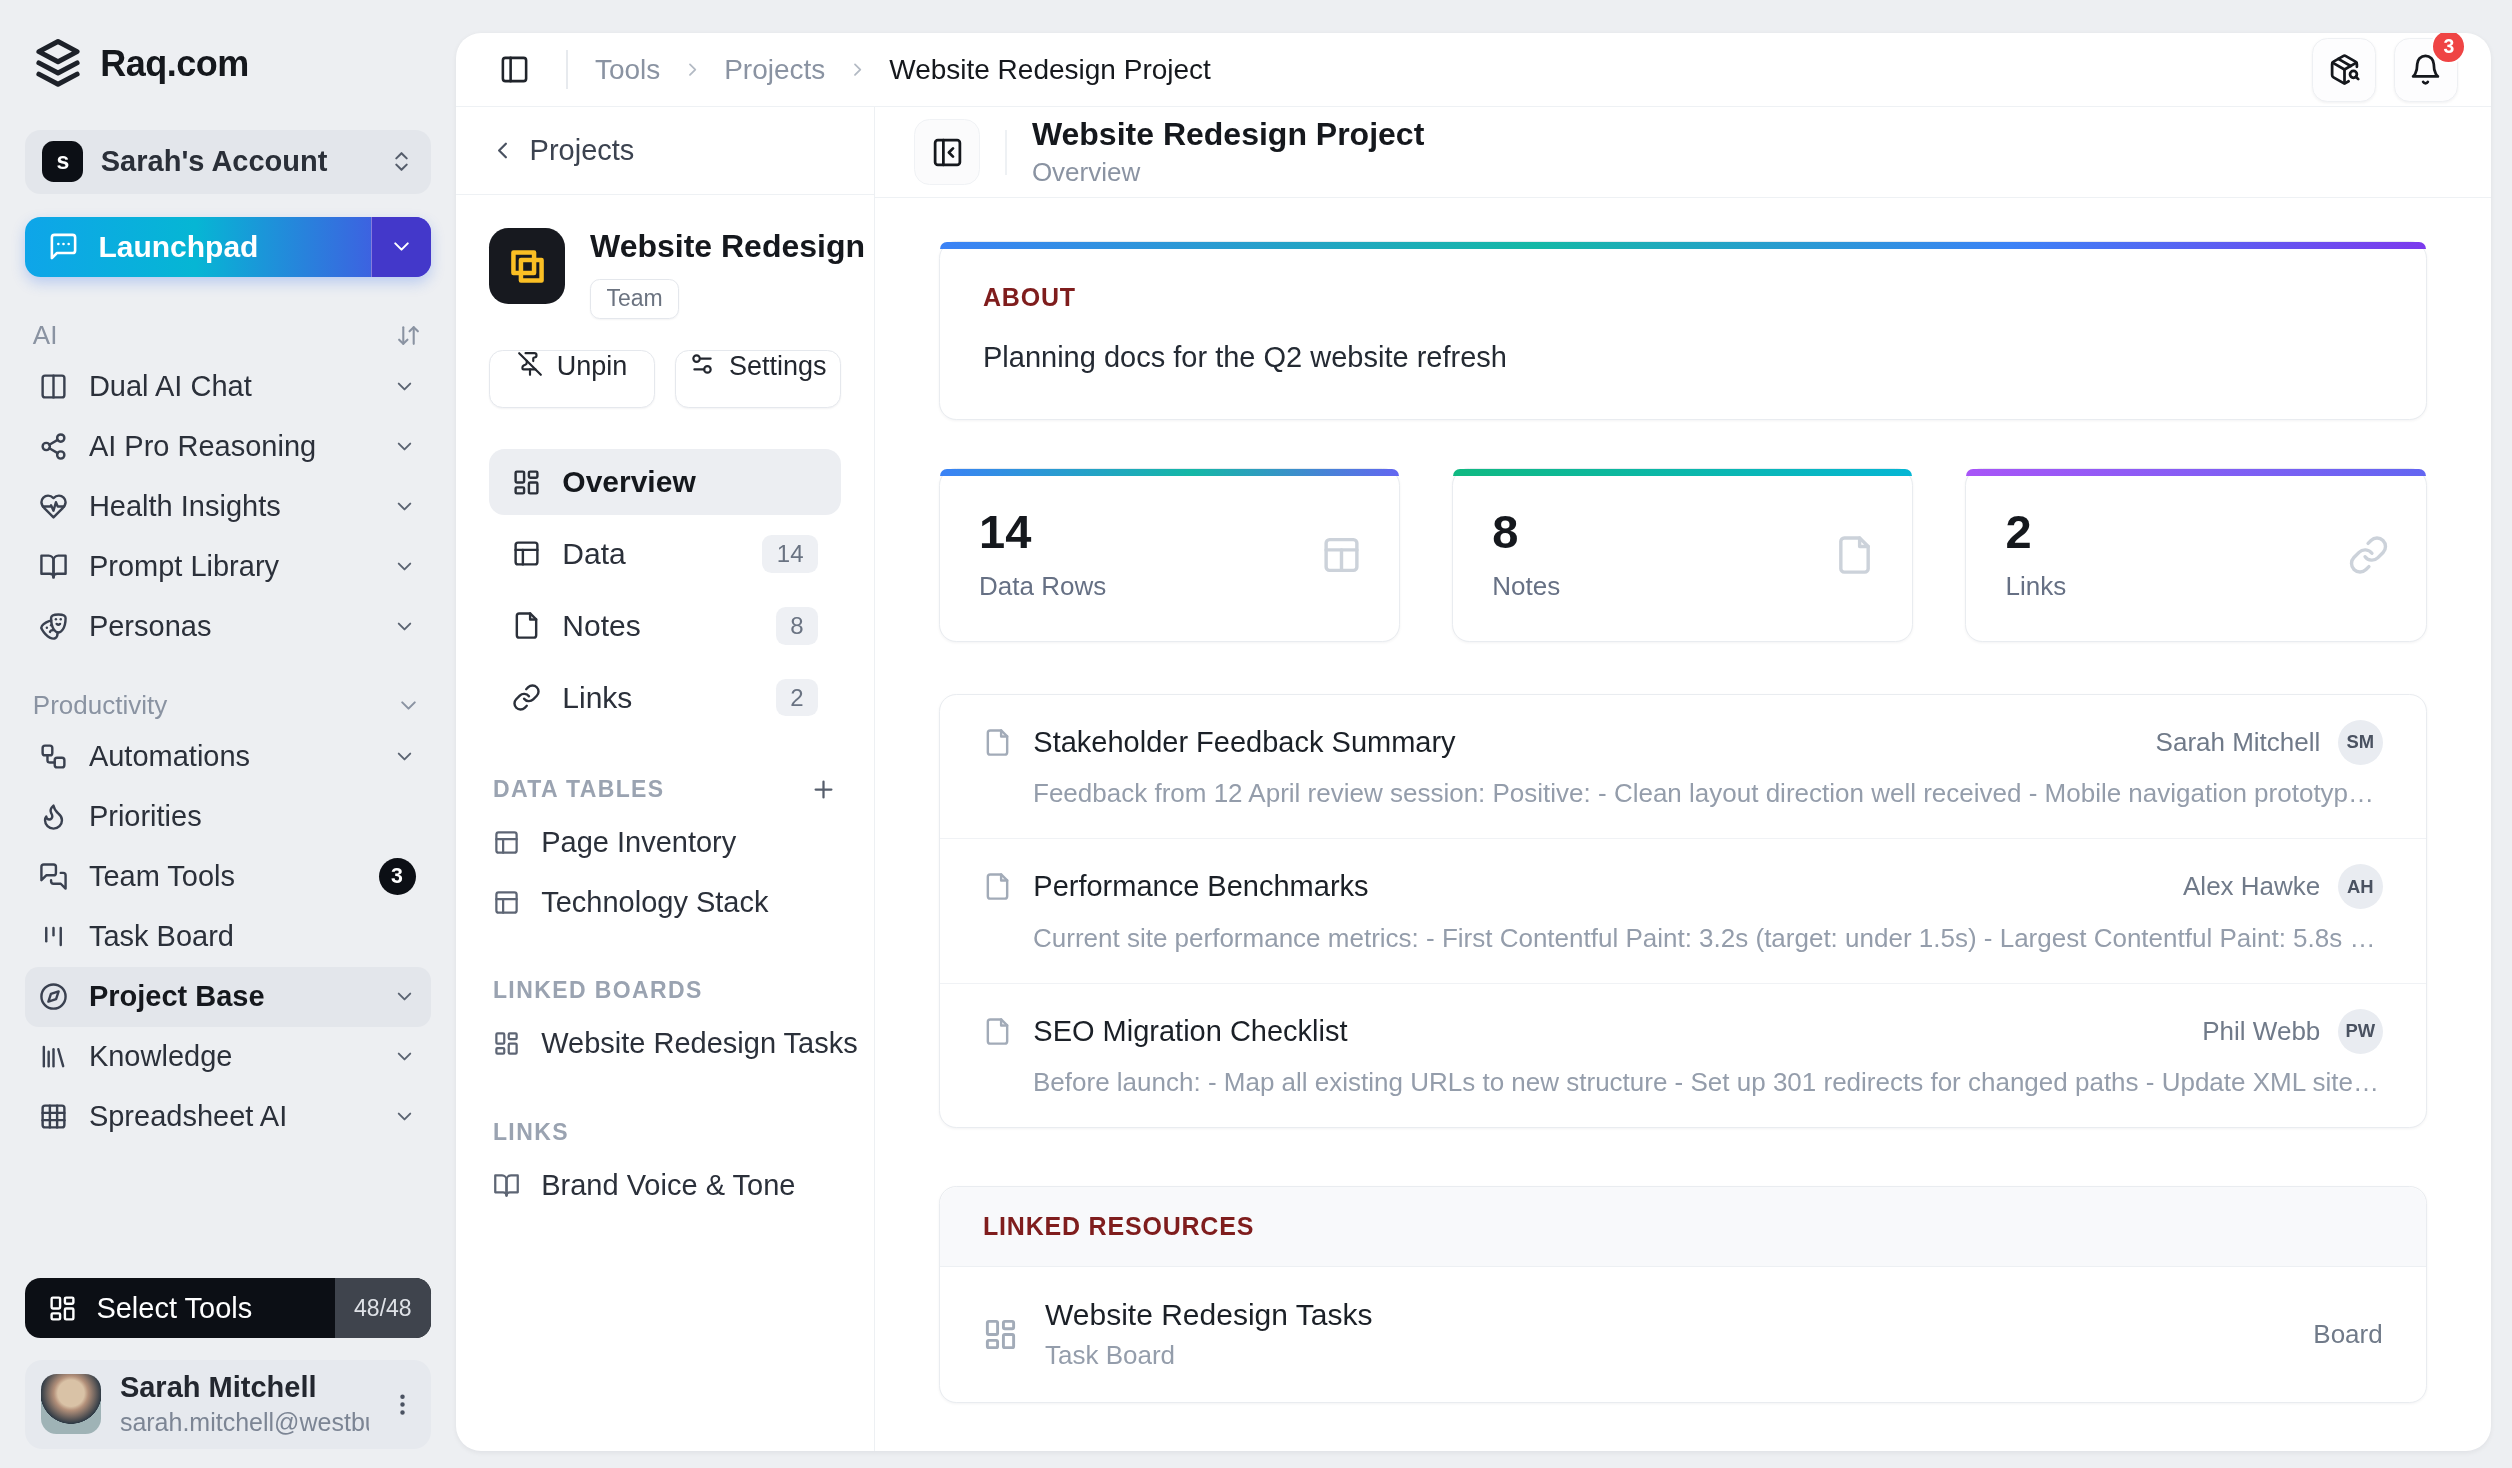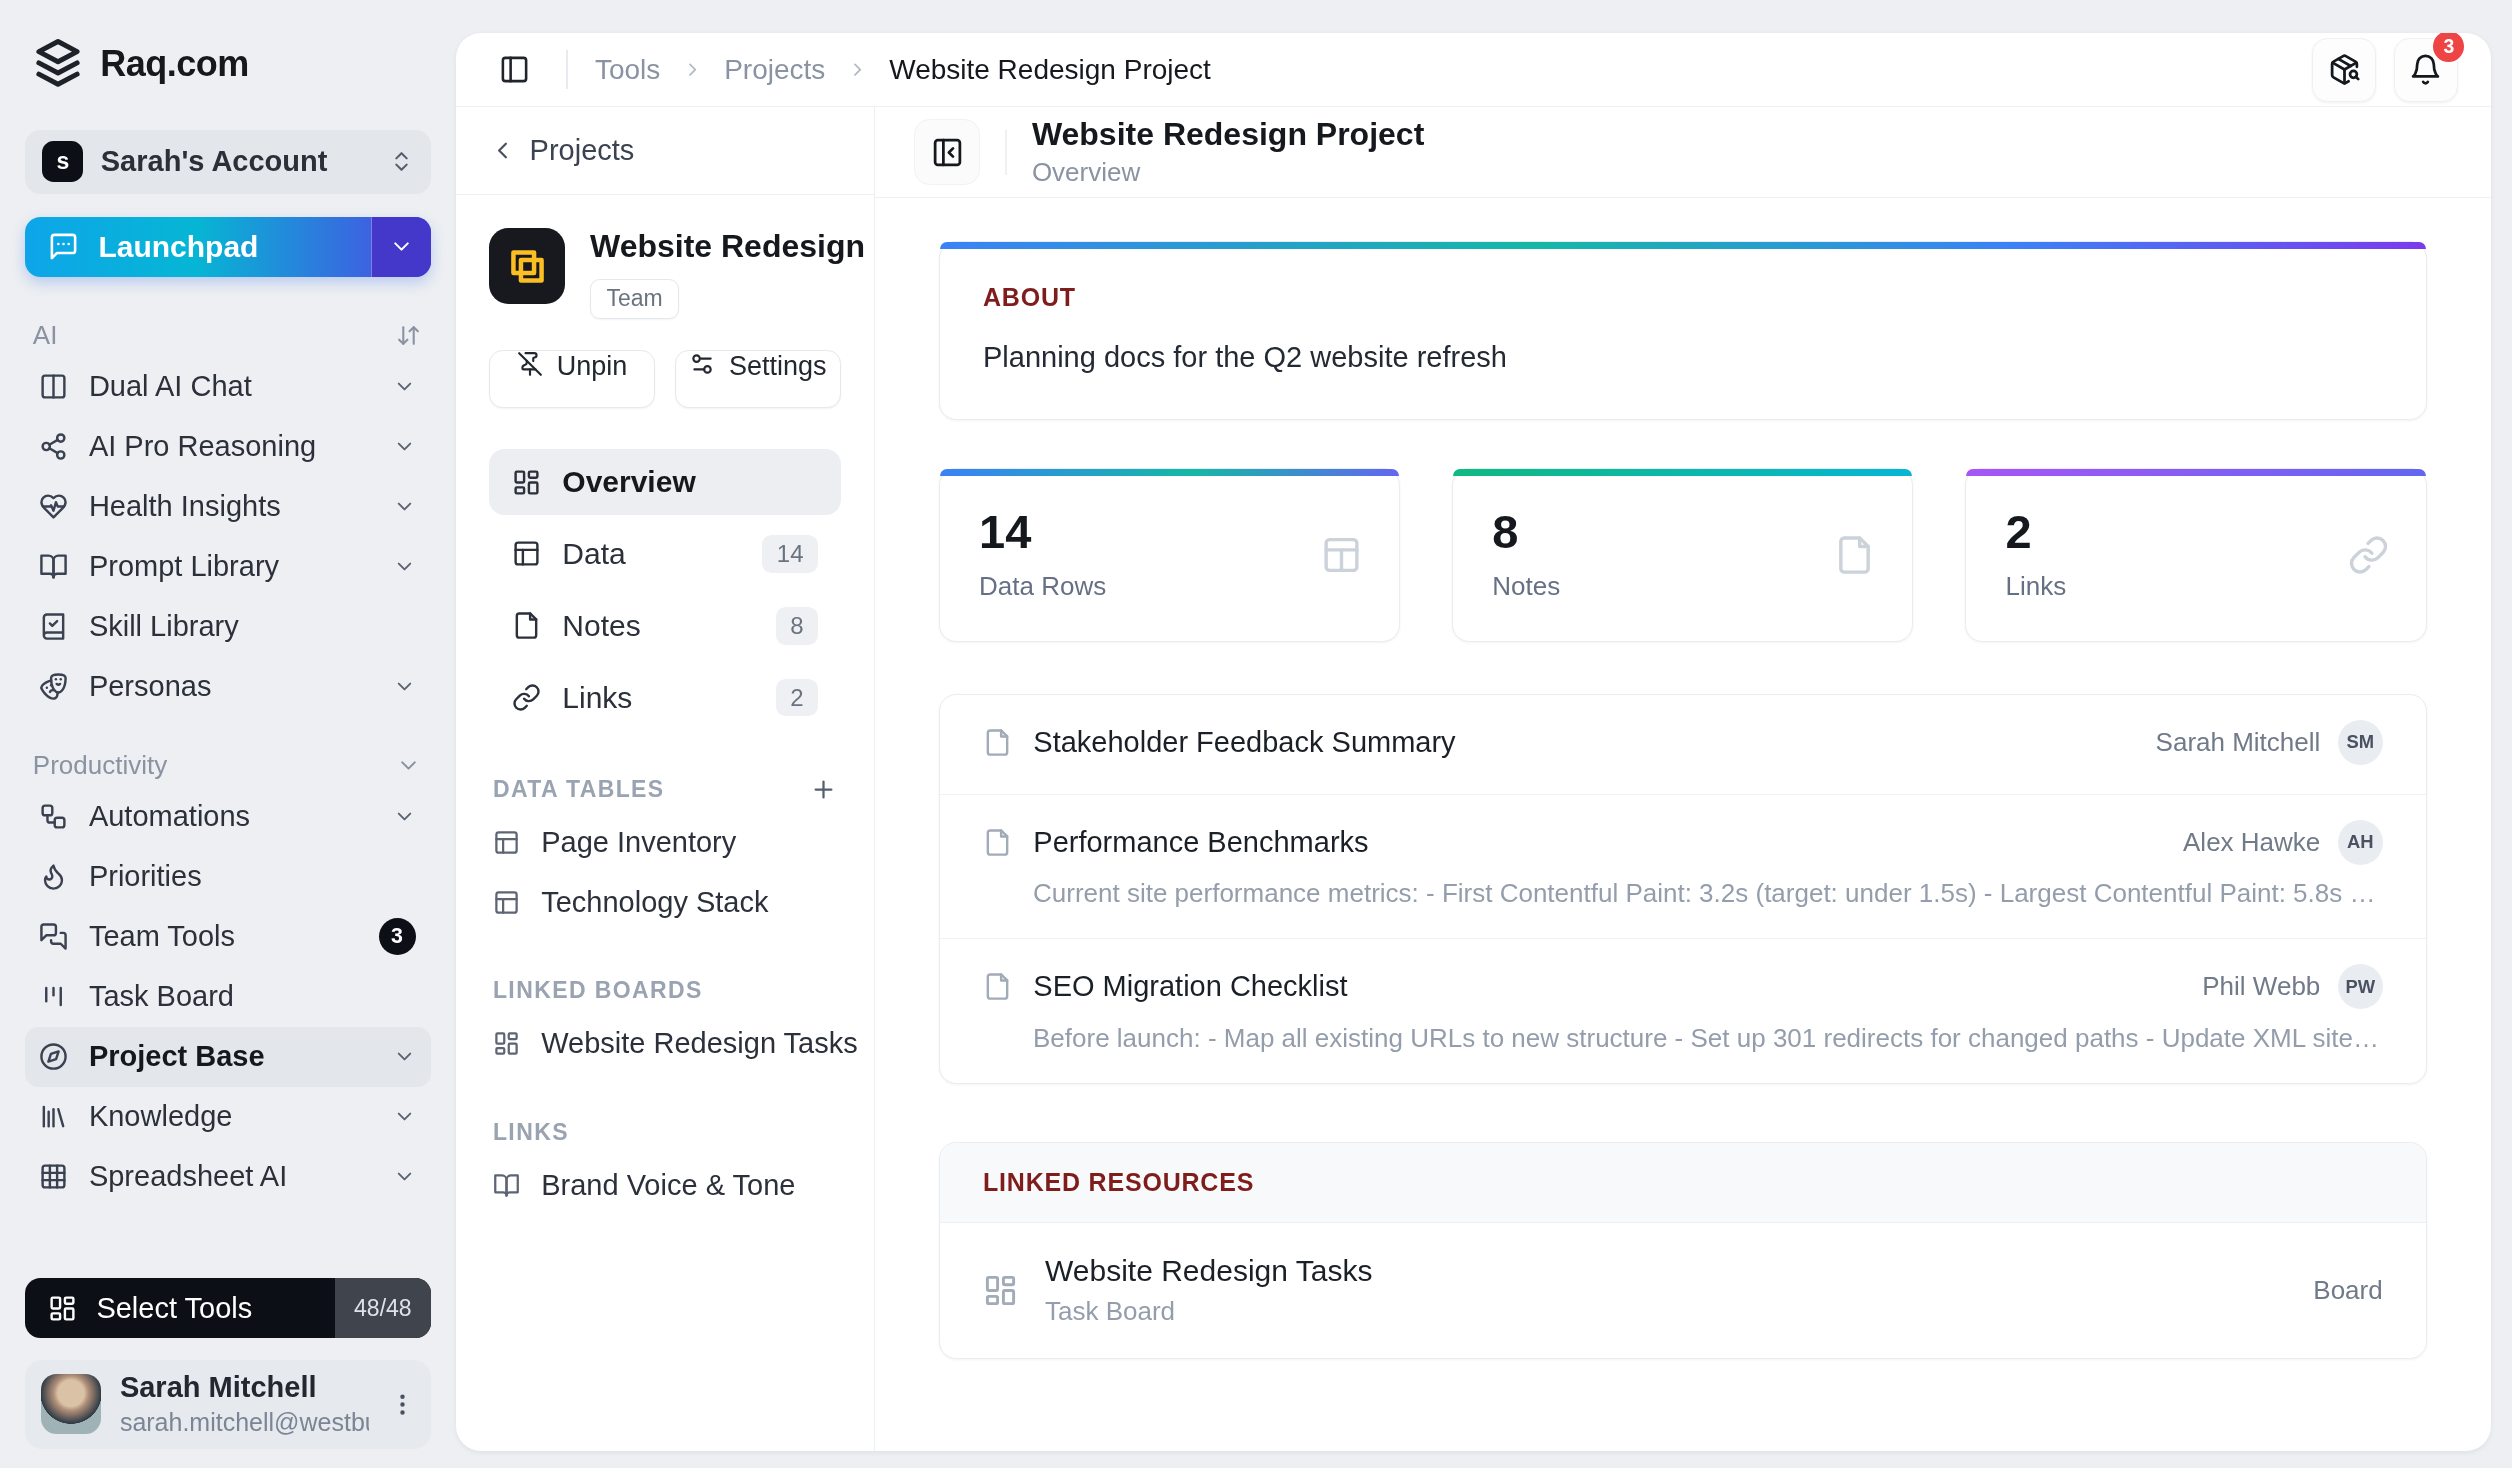--- a/index.html
+++ b/index.html
@@ -242,27 +242,20 @@
   </div>
   <div class="nav-item">
     <svg class="ic it" viewBox="0 0 24 24">
         <path d="M2 3h6a4 4 0 0 1 4 4v14a3 3 0 0 0-3-3H2z"></path>
         <path d="M22 3h-6a4 4 0 0 0-4 4v14a3 3 0 0 1 3-3h7z"></path>
       </svg>
     <span class="nav-label">Prompt Library</span>
     <svg class="ic chev" viewBox="0 0 24 24">
         <path d="m6 9 6 6 6-6"></path>
       </svg>
-  </div>
-  <div class="nav-item">
-    <svg class="ic it" viewBox="0 0 24 24">
-        <path d="M4 19.5v-15A2.5 2.5 0 0 1 6.5 2H20v20H6.5a2.5 2.5 0 0 1 0-5H20"></path>
-        <path d="m9 9.5 2 2 4-4"></path>
-      </svg>
-    <span class="nav-label">Skill Library</span>
   </div>
   <div class="nav-item">
     <svg class="ic it" viewBox="0 0 24 24">
         <path d="M10 11h.01"></path>
         <path d="M14 6h.01"></path>
         <path d="M18 6h.01"></path>
         <path d="M6.5 13.1h.01"></path>
         <path d="M22 5c0 9-4 12-6 12s-6-3-6-12c0-2 2-3 6-3s6 1 6 3"></path>
         <path d="M17.4 9.9c-.8.8-2 .8-2.8 0"></path>
         <path d="M10.1 7.1C9 7.2 7.7 7.7 6 8.6c-3.5 2-4.7 3.9-3.7 5.6 4.5 7.8 9.5 8.4 11.2 7.4.9-.5 1.9-2.1 1.9-4.7"></path>
@@ -614,20 +607,21 @@
               <svg class="ic fic" viewBox="0 0 24 24">
                   <path d="M15 2H6a2 2 0 0 0-2 2v16a2 2 0 0 0 2 2h12a2 2 0 0 0 2-2V7Z"></path>
                   <path d="M15 2v5h5"></path>
                 </svg>
               <span class="note-title">Stakeholder Feedback Summary</span>
               <span class="note-right">
                 <span class="note-author">Sarah Mitchell</span>
                 <span class="note-avatar">SM</span>
               </span>
             </div>
+            <div class="note-excerpt">Feedback from 12 April review session: Positive: - Clean layout direction well received - Mobile navigation prototype...</div>
           </div>
 
           <div class="note-row">
             <div class="note-top">
               <svg class="ic fic" viewBox="0 0 24 24">
                   <path d="M15 2H6a2 2 0 0 0-2 2v16a2 2 0 0 0 2 2h12a2 2 0 0 0 2-2V7Z"></path>
                   <path d="M15 2v5h5"></path>
                 </svg>
               <span class="note-title">Performance Benchmarks</span>
               <span class="note-right">

